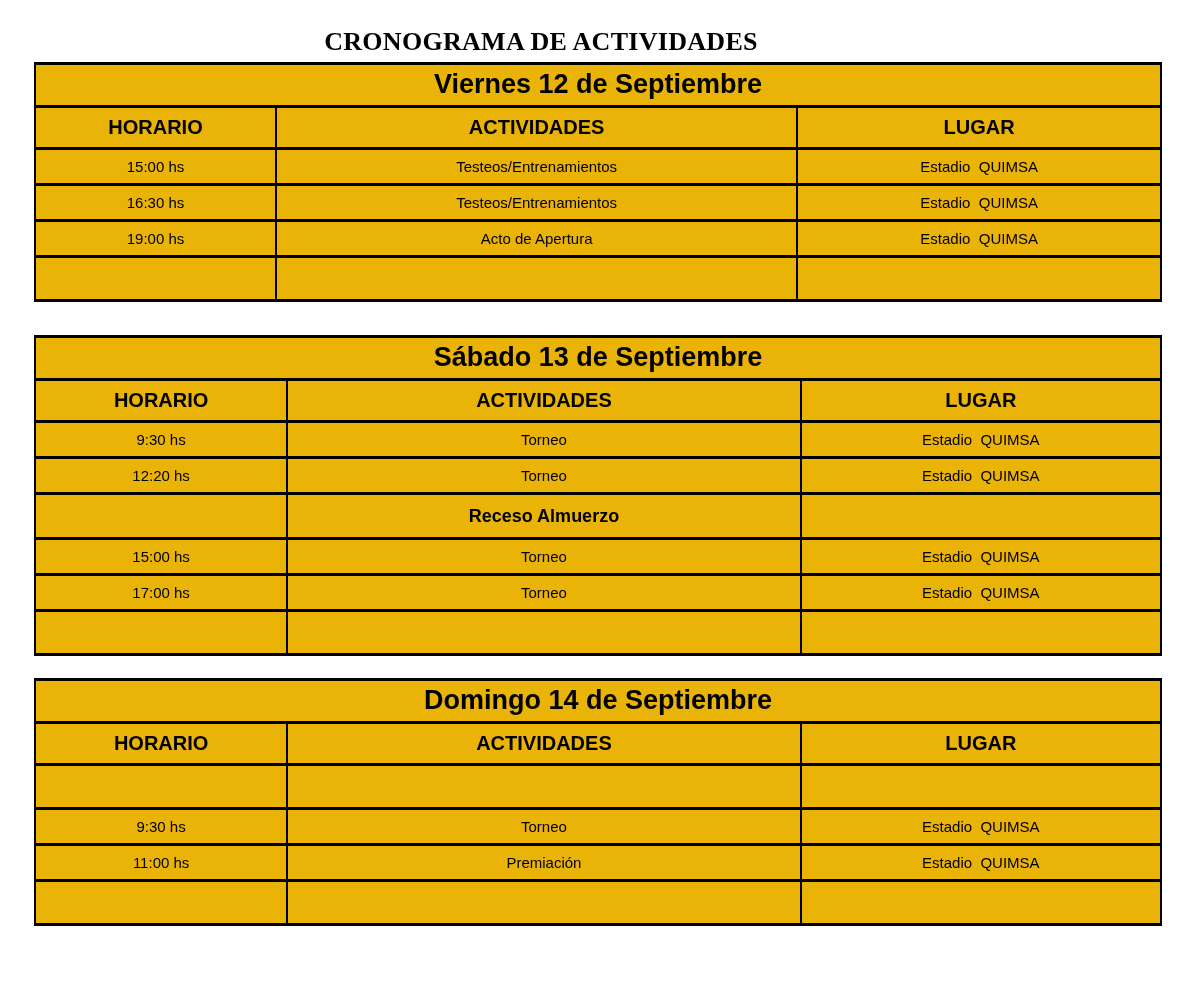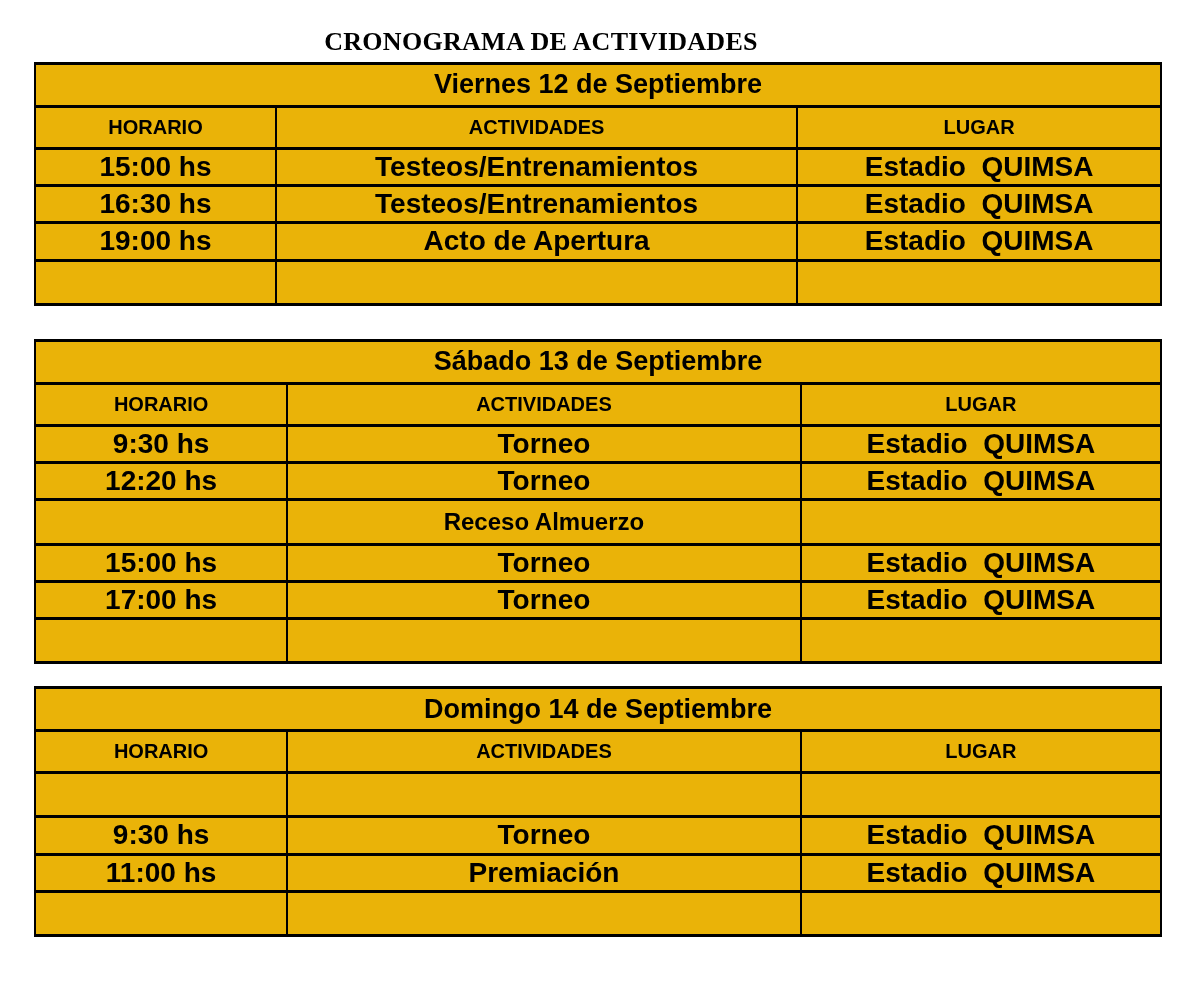--- a/index.html
+++ b/index.html
@@ -48,39 +48,38 @@
   table.t2 col.c3, table.t3 col.c3 { width: 32.0%; }
 
   table.schedule td {
     border-left: 2px solid #000;
     border-right: 2px solid #000;
     border-top: 3px solid #000;
     border-bottom: 3px solid #000;
     text-align: center;
     vertical-align: middle;
     white-space: pre-wrap;
-    font-size: 28px;
+    font-size: 15px;
     line-height: 1.15;
     padding: 1px 4px;
     overflow: hidden;
-    font-weight: bold;
   }
   tr.date-row td {
     font-size: 27px;
     font-weight: bold;
     height: 38px;
   }
   tr.header-row td {
     font-size: 20px;
     font-weight: bold;
     height: 37px;
   }
   tr.row-data td { height: 31px; }
   tr.row-note td {
-    font-size: 24px;
+    font-size: 18px;
     font-weight: bold;
     height: 40px;
   }
   tr.row-empty td { height: 39px; }
 </style>
 </head>
 <body>
 
 <div class="page">
   <h1 class="doc-title">CRONOGRAMA DE ACTIVIDADES</h1>

